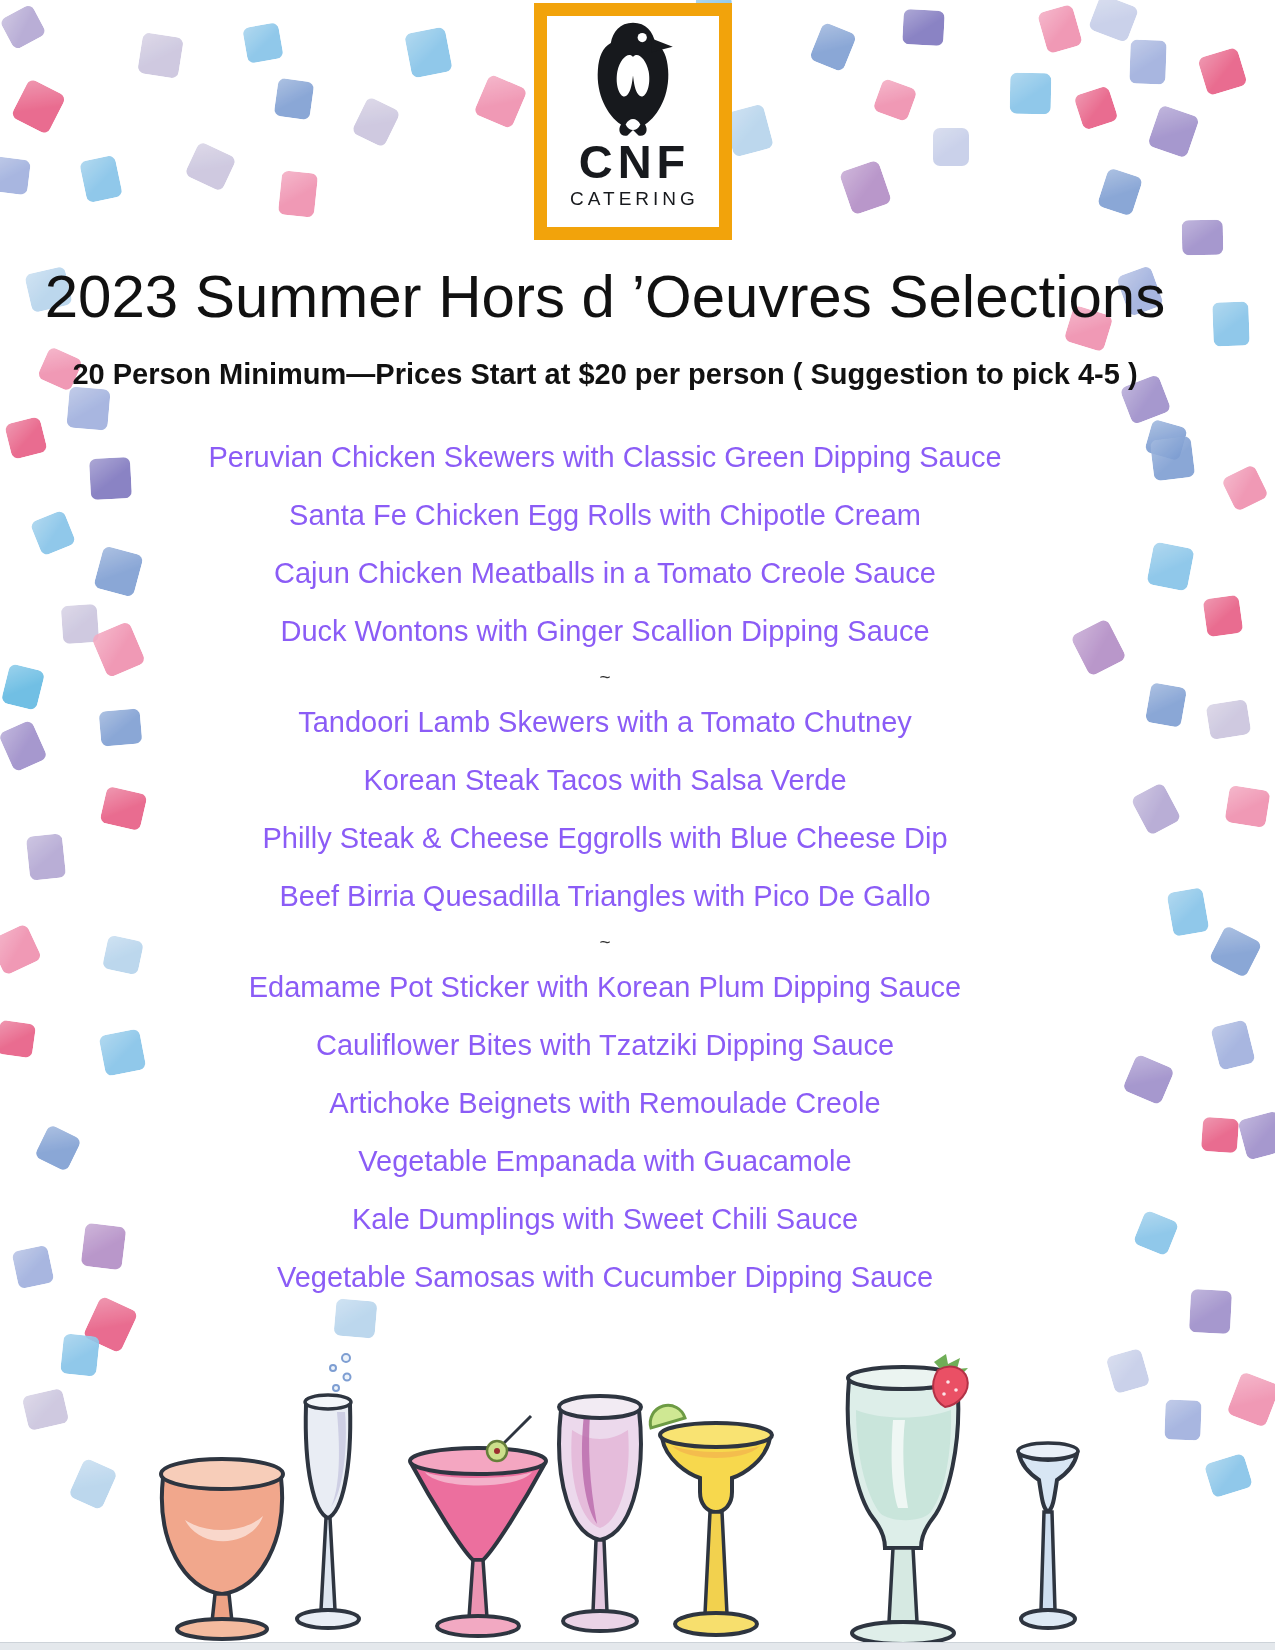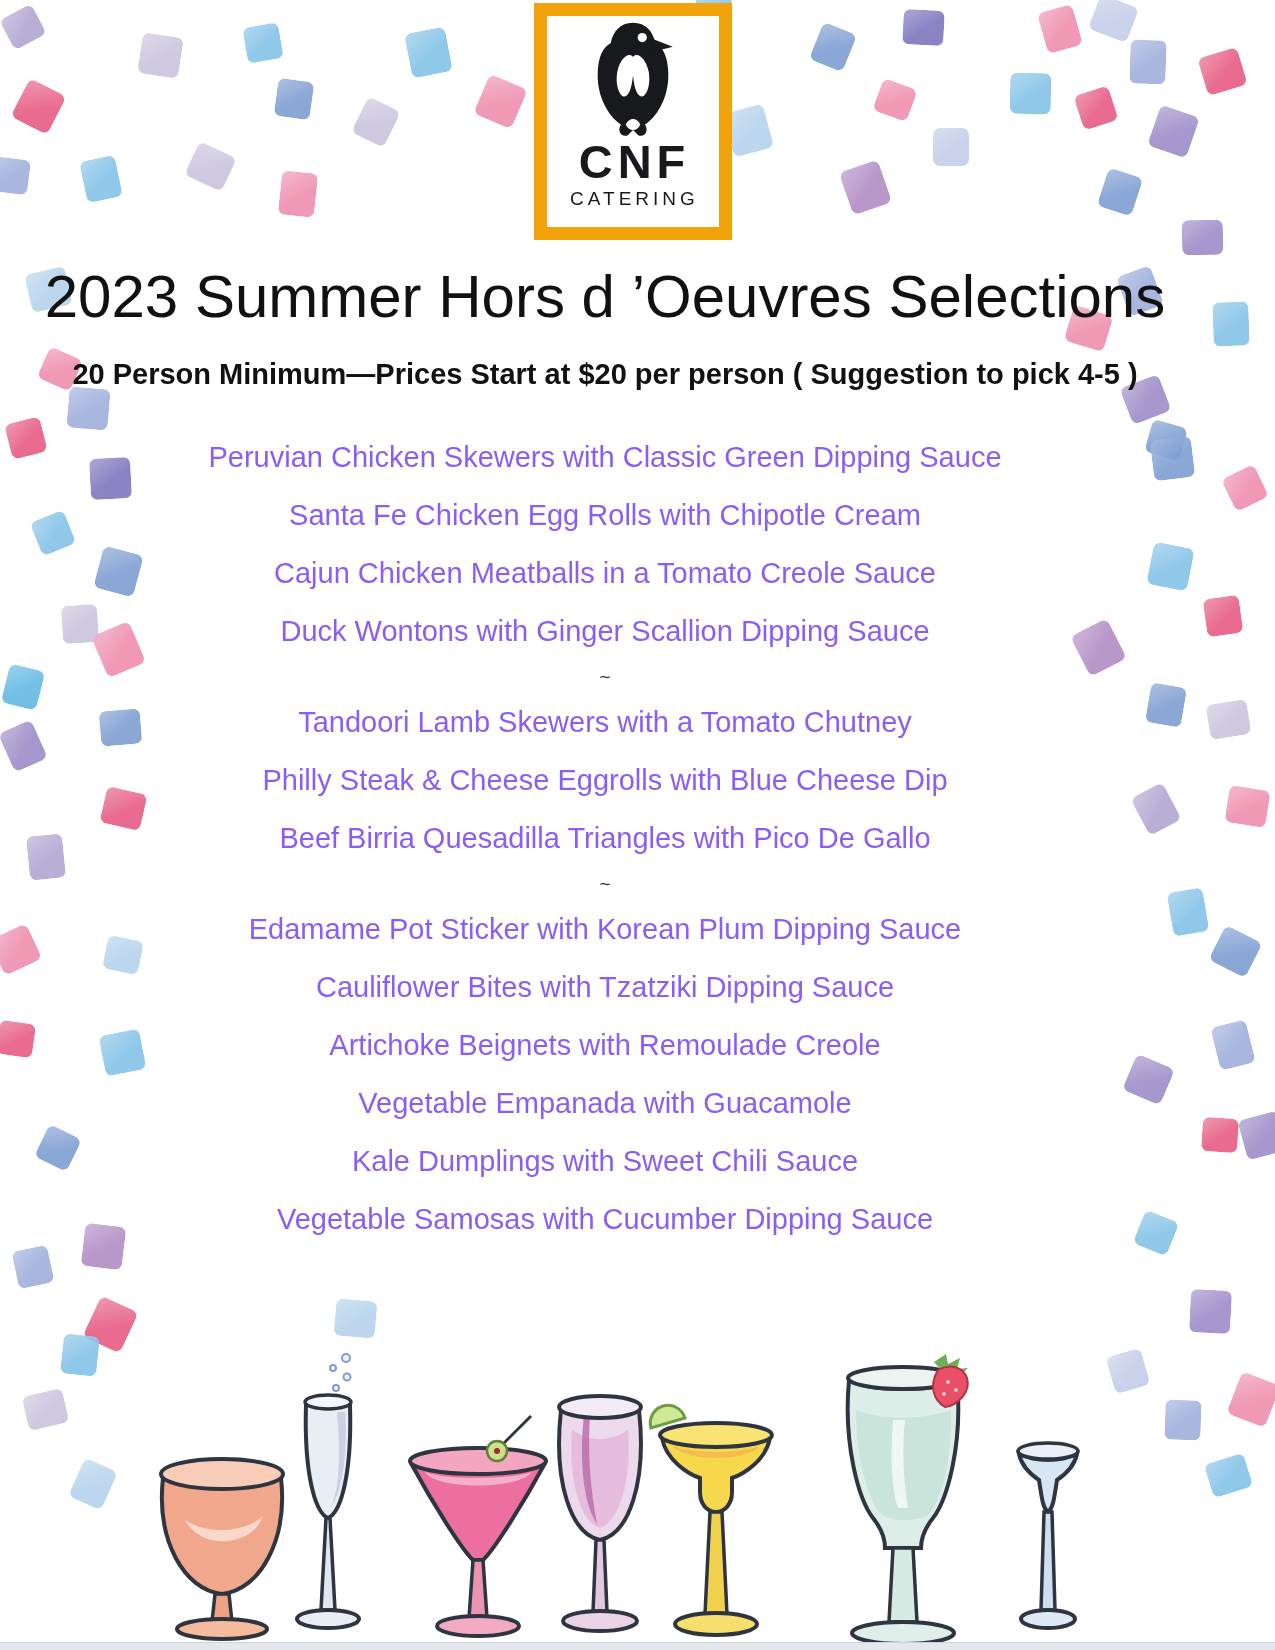--- a/index.html
+++ b/index.html
@@ -127,20 +127,21 @@
   <div class="content">
     <div class="title">2023 Summer Hors d ’Oeuvres Selections</div>
     <div class="subtitle">20 Person Minimum—Prices Start at $20 per person ( Suggestion to pick 4-5 )</div>
     <div id="menu-list">
         <div class="menu-item">Peruvian Chicken Skewers with Classic Green Dipping Sauce</div>
         <div class="menu-item">Santa Fe Chicken Egg Rolls with Chipotle Cream</div>
         <div class="menu-item">Cajun Chicken Meatballs in a Tomato Creole Sauce</div>
         <div class="menu-item">Duck Wontons with Ginger Scallion Dipping Sauce</div>
         <div class="group-separator">~</div>
         <div class="menu-item">Tandoori Lamb Skewers with a Tomato Chutney</div>
+        <div class="menu-item">Korean Steak Tacos with Salsa Verde</div>
         <div class="menu-item">Philly Steak &amp; Cheese Eggrolls with Blue Cheese Dip</div>
         <div class="menu-item">Beef Birria Quesadilla Triangles with Pico De Gallo</div>
         <div class="group-separator">~</div>
         <div class="menu-item">Edamame Pot Sticker with Korean Plum Dipping Sauce</div>
         <div class="menu-item">Cauliflower Bites with Tzatziki Dipping Sauce</div>
         <div class="menu-item">Artichoke Beignets with Remoulade Creole</div>
         <div class="menu-item">Vegetable Empanada with Guacamole</div>
         <div class="menu-item">Kale Dumplings with Sweet Chili Sauce</div>
         <div class="menu-item">Vegetable Samosas with Cucumber Dipping Sauce</div>
       </div>

